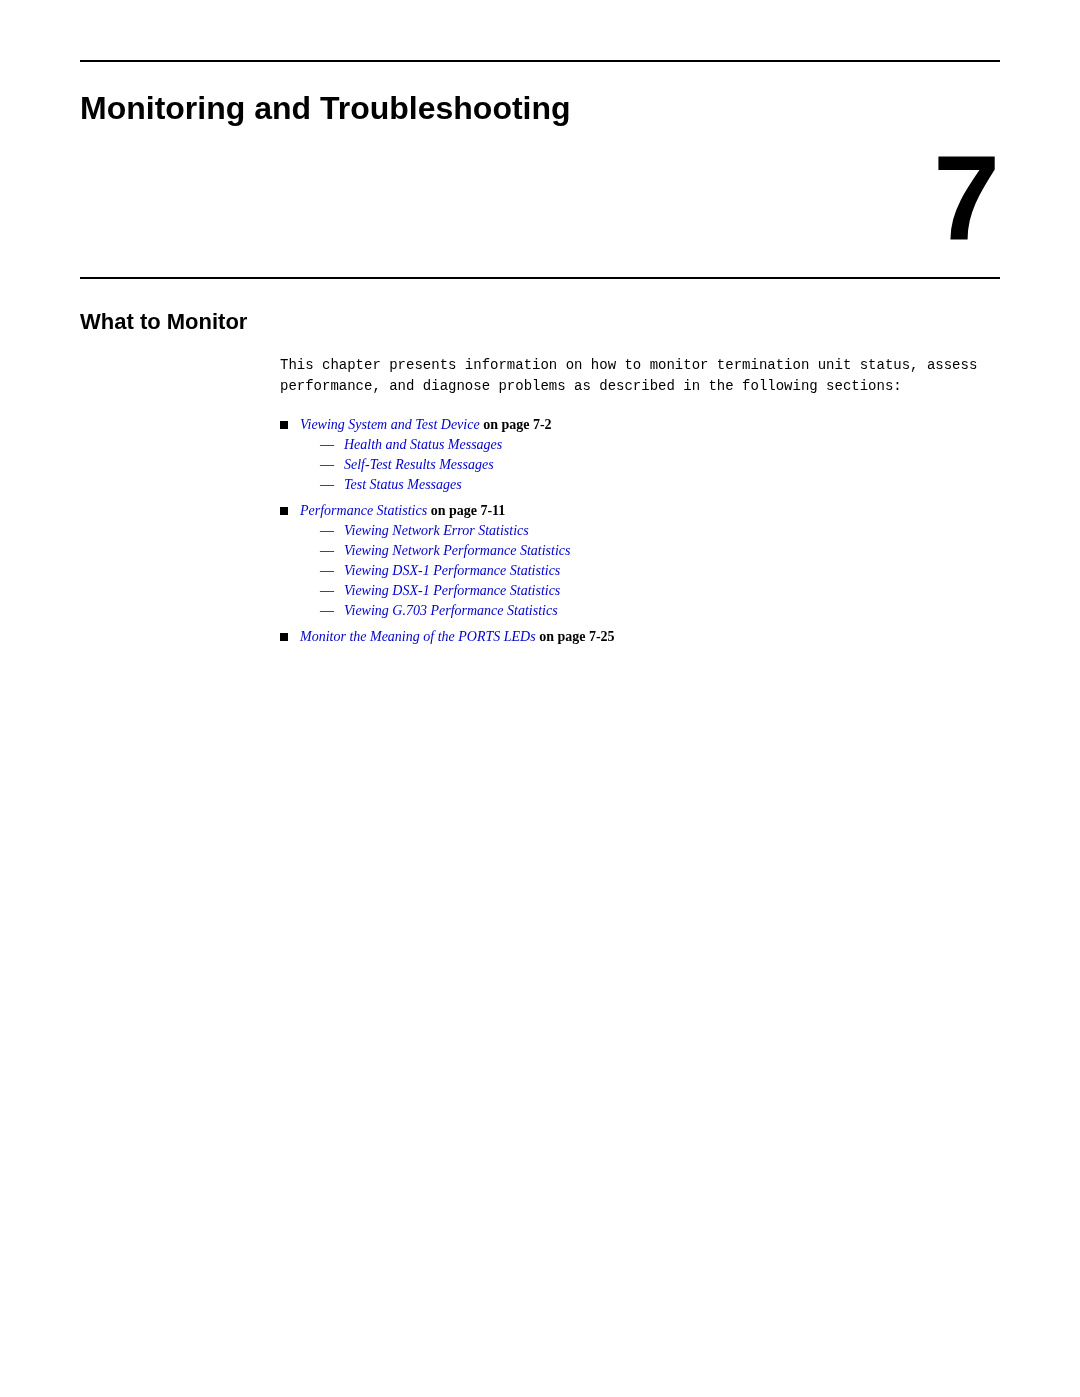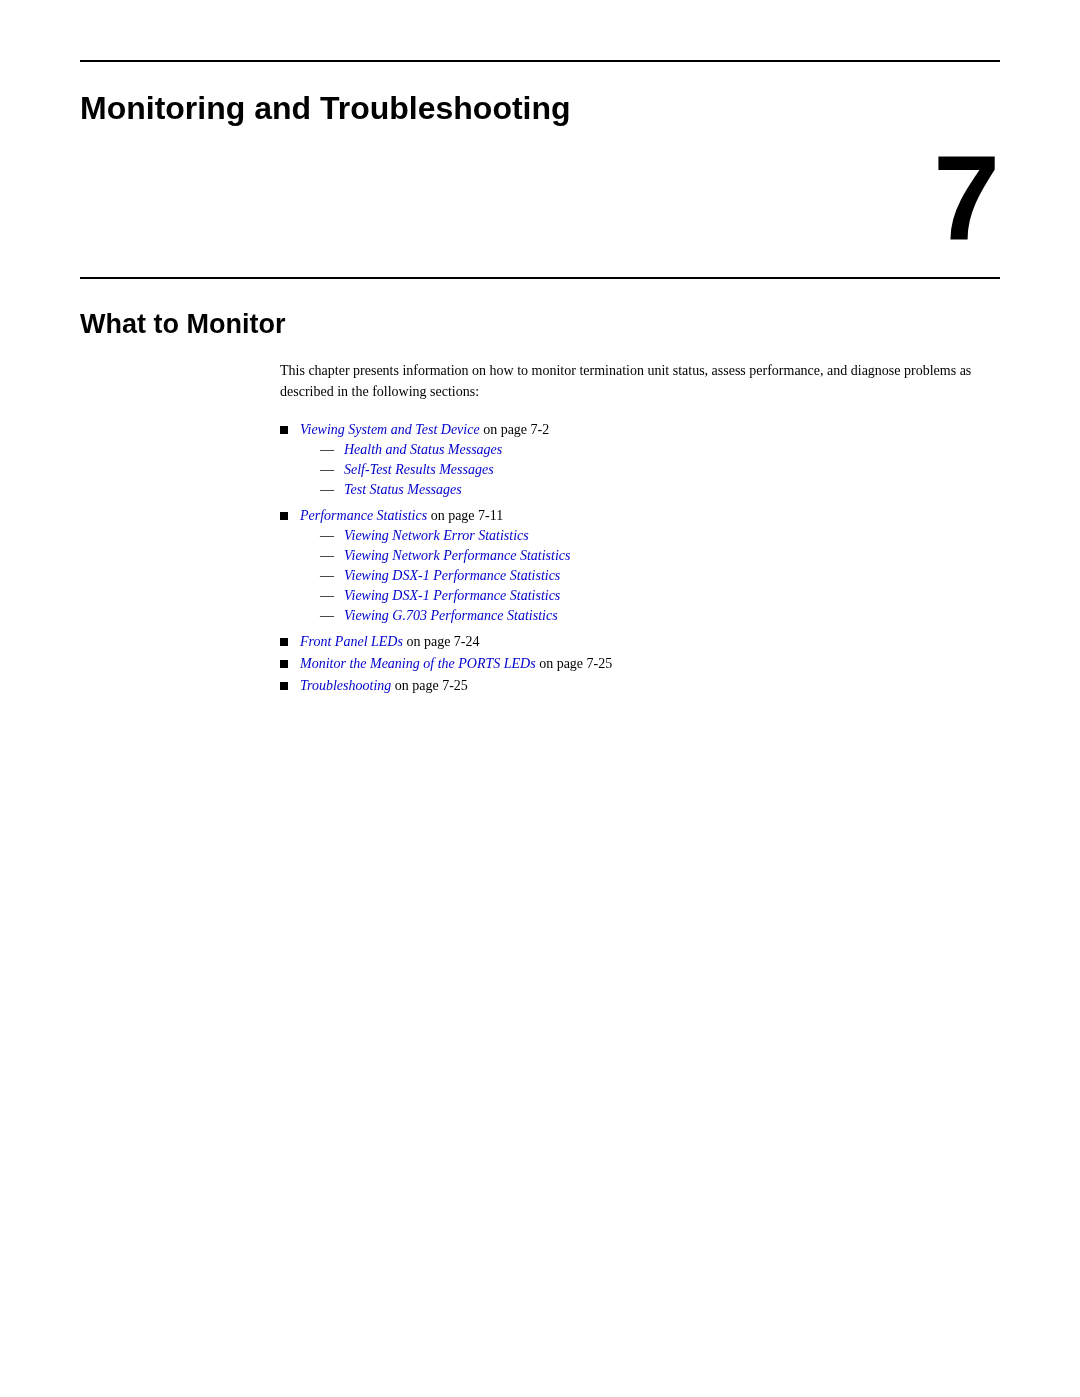--- a/index.html
+++ b/index.html
@@ -50,32 +50,33 @@
       line-height: 1;
     }
 
     .bottom-rule {
       border: none;
       border-top: 2px solid #000000;
       margin: 20px 80px 0 80px;
     }
 
     .section-title {
-      font-size: 27px;
+      font-size: 22px;
       font-weight: bold;
       color: #000000;
       margin: 30px 80px 0 80px;
       font-family: Arial, Helvetica, sans-serif;
     }
 
     .intro-text {
       margin: 20px 80px 0 280px;
       font-size: 14px;
       line-height: 1.5;
       color: #000000;
+      font-family: Liberation Mono, monospace;
     }
 
     .toc-list {
       margin: 20px 80px 0 280px;
     }
 
     .toc-item {
       display: flex;
       align-items: flex-start;
       margin-bottom: 6px;
@@ -93,20 +94,21 @@
     }
 
     .toc-link {
       color: #0000cc;
       font-style: italic;
       text-decoration: none;
     }
 
     .toc-text {
       color: #000000;
+      font-weight: bold;
     }
 
     .sub-list {
       margin-left: 20px;
       margin-top: 4px;
     }
 
     .sub-item {
       display: flex;
       align-items: flex-start;
@@ -184,36 +186,24 @@
           </div>
           <div class="sub-item">
             <span class="dash">—</span>
             <a class="toc-link" href="#">Viewing G.703 Performance Statistics</a>
           </div>
         </div>
       </div>
     </div>
 
 
-    <div class="toc-item">
-      <span class="bullet-square"></span>
-      <div>
-        <a class="toc-link" href="#">Front Panel LEDs</a><span class="toc-text"> on page 7-24</span>
-      </div>
-    </div>
 
     <div class="toc-item">
       <span class="bullet-square"></span>
       <div>
         <a class="toc-link" href="#">Monitor the Meaning of the PORTS LEDs</a><span class="toc-text"> on page 7-25</span>
       </div>
     </div>
 
-    <div class="toc-item">
-      <span class="bullet-square"></span>
-      <div>
-        <a class="toc-link" href="#">Troubleshooting</a><span class="toc-text"> on page 7-25</span>
-      </div>
-    </div>
 
   </div>
 
 </div>
 
 </body></html>

